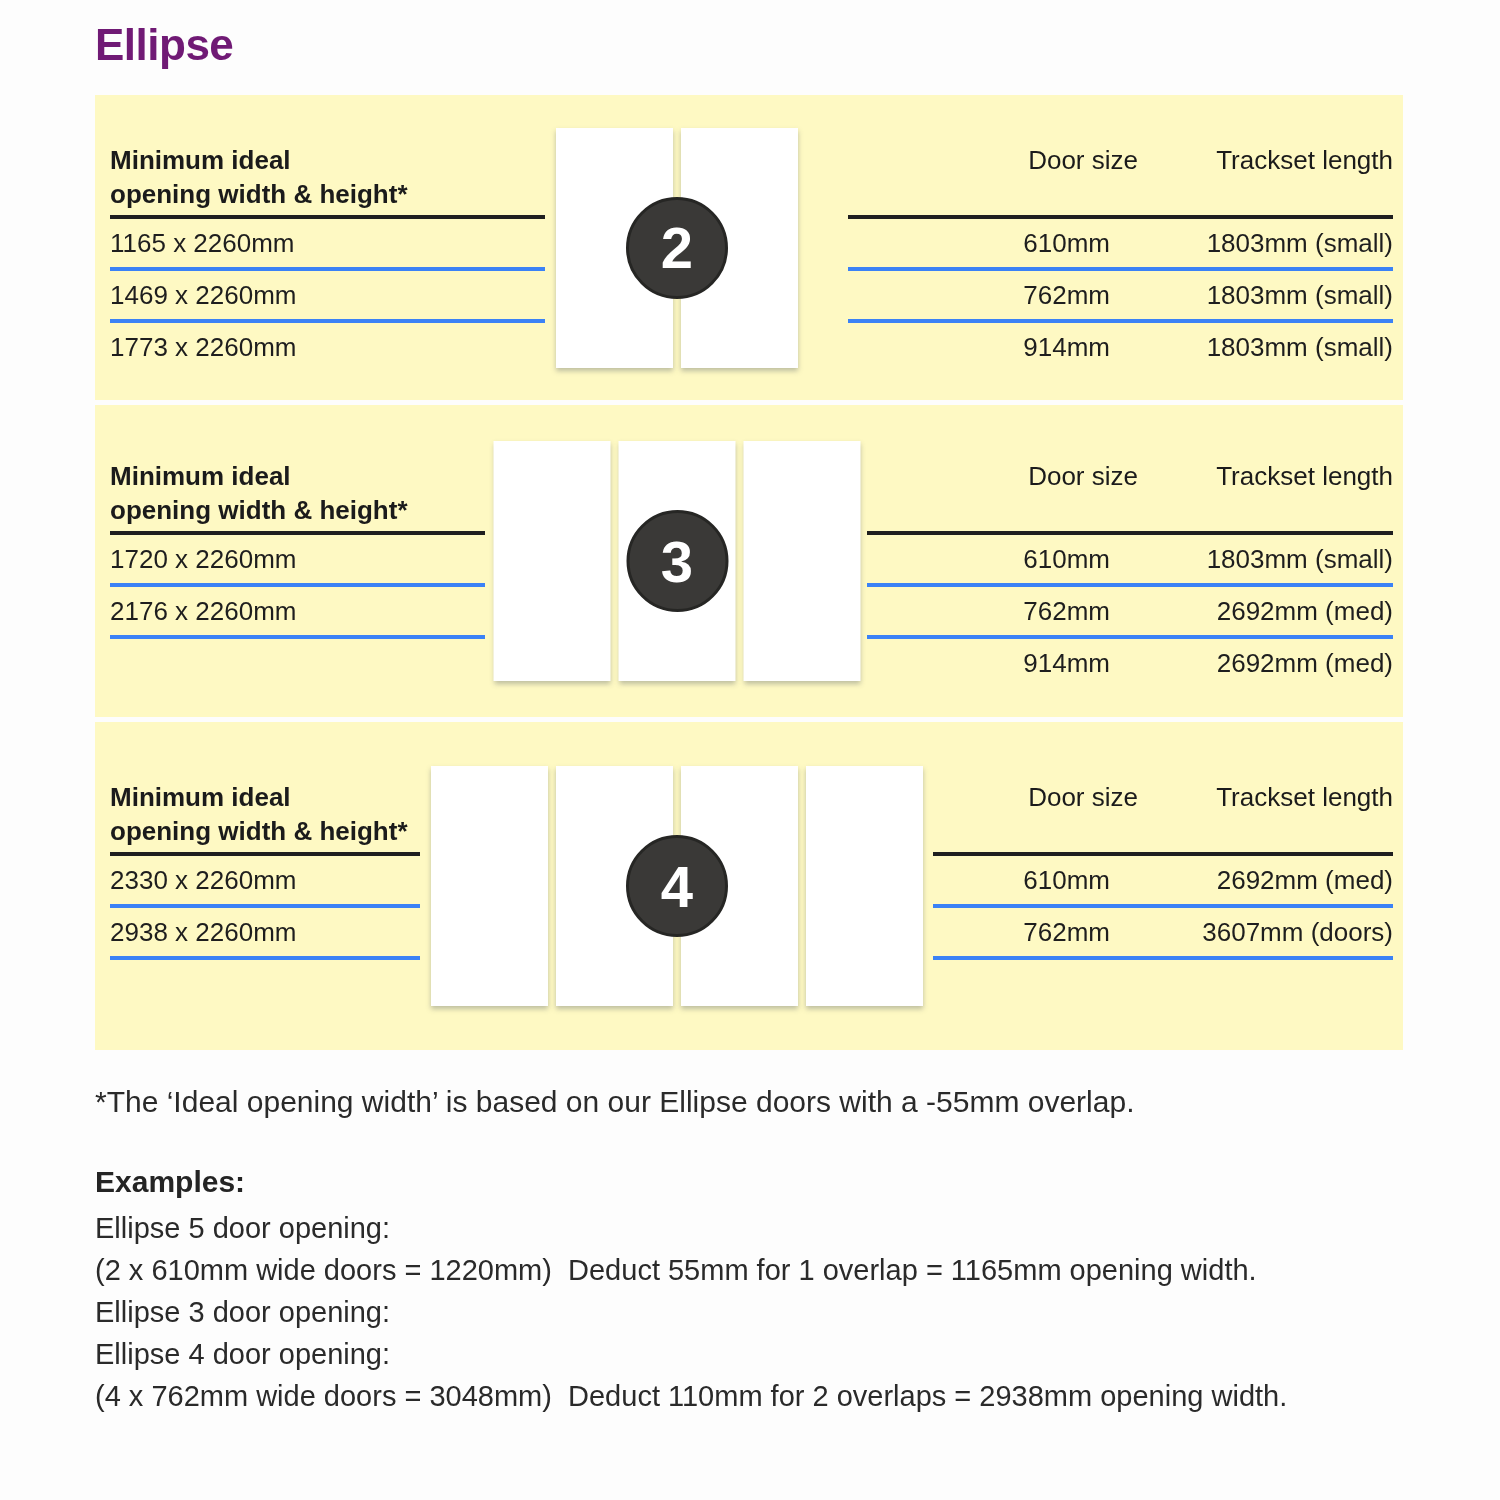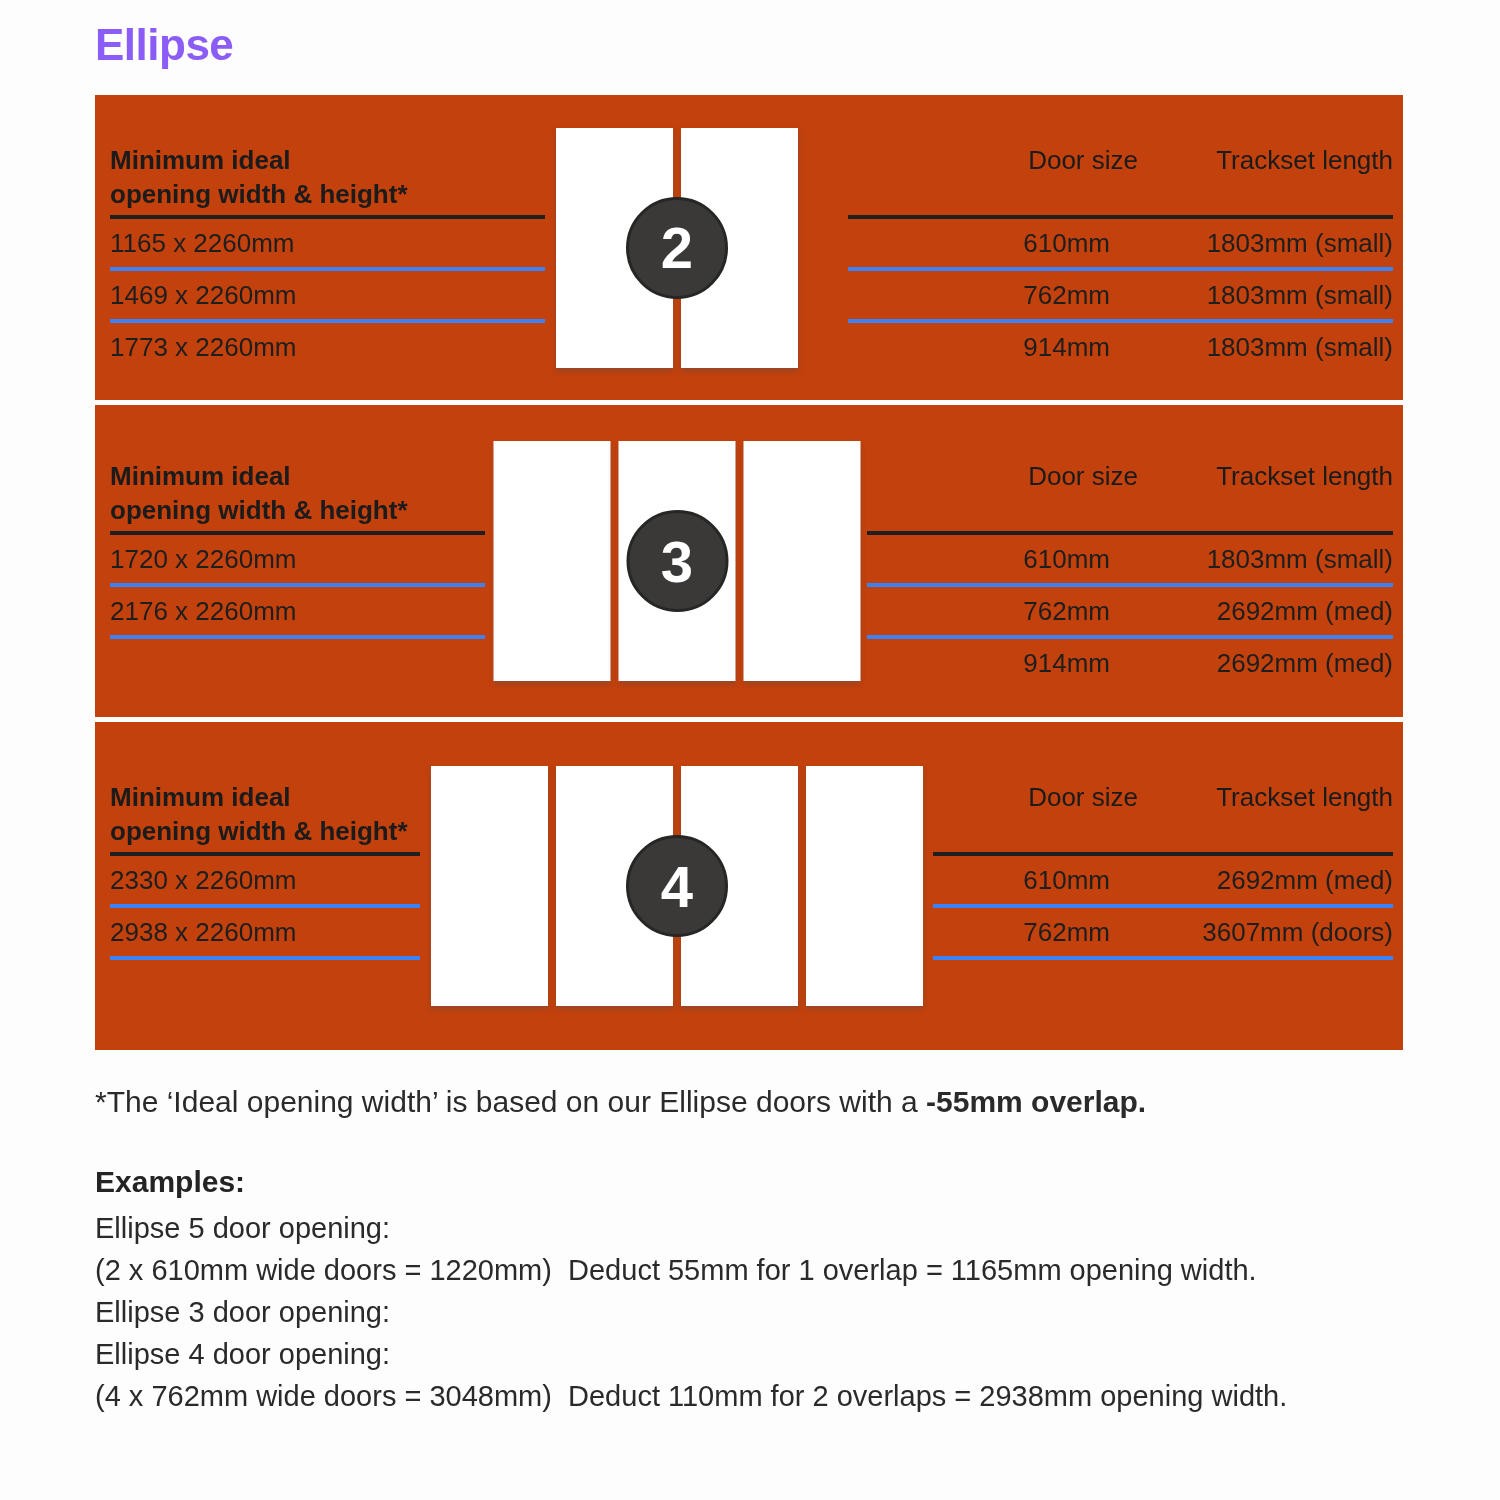--- a/index.html
+++ b/index.html
@@ -6,25 +6,25 @@
   body {
     width:1500px; height:1500px;
     background:#fdfdfd;
     font-family:"Liberation Sans","DejaVu Sans",sans-serif;
     color:#1e1e1e;
   }
   .page { position:relative; width:1500px; height:1500px; overflow:hidden; }
 
   .title {
     position:absolute; left:95px; top:20px;
-    font-size:44px; font-weight:bold; letter-spacing:-0.5px; color:#8b5cf6;
+    font-size:44px; font-weight:bold; letter-spacing:-0.5px; color:#701a75;
   }
 
   .panels { position:absolute; left:95px; top:95px; width:1308px; }
-  .panel { position:relative; background:#c2410c; margin-bottom:5px; }
+  .panel { position:relative; background:#fef9c3; margin-bottom:5px; }
   .panel-1 { height:305px; }
   .panel-2 { height:312px; }
   .panel-3 { height:328px; }
 
   .left-col  { position:absolute; left:15px; }
   .right-col { position:absolute; right:10px; }
   .panel-1 .left-col  { top:48px; width:435px; }
   .panel-2 .left-col  { top:54px; width:375px; }
   .panel-3 .left-col  { top:58px; width:310px; }
   .panel-1 .right-col { top:48px; width:545px; }
@@ -57,21 +57,21 @@
     position:absolute; left:50%; top:50%;
     transform:translate(-50%,-50%);
     width:96px; height:96px; border-radius:50%;
     background:#3a3937; border:3px solid #262624;
     color:#ffffff; font-size:58px; font-weight:bold;
     display:flex; align-items:center; justify-content:center;
   }
 
   .bottom { position:absolute; left:95px; top:1085px; width:1375px; }
   .footnote { font-size:30px; color:#2a2a2a; white-space:pre-wrap; }
-  .footnote .bold { font-weight:bold; }
+  .footnote .bold { font-weight:normal; }
   .examples-heading { font-size:30px; font-weight:bold; margin-top:46px; color:#242424; }
   .example-line { font-size:29px; line-height:42px; white-space:pre-wrap; color:#2a2a2a; }
   .examples-list { margin-top:8px; }
 </style>
 </head>
 <body>
 
 <div class="page">
 
   <div class="title">Ellipse</div>

